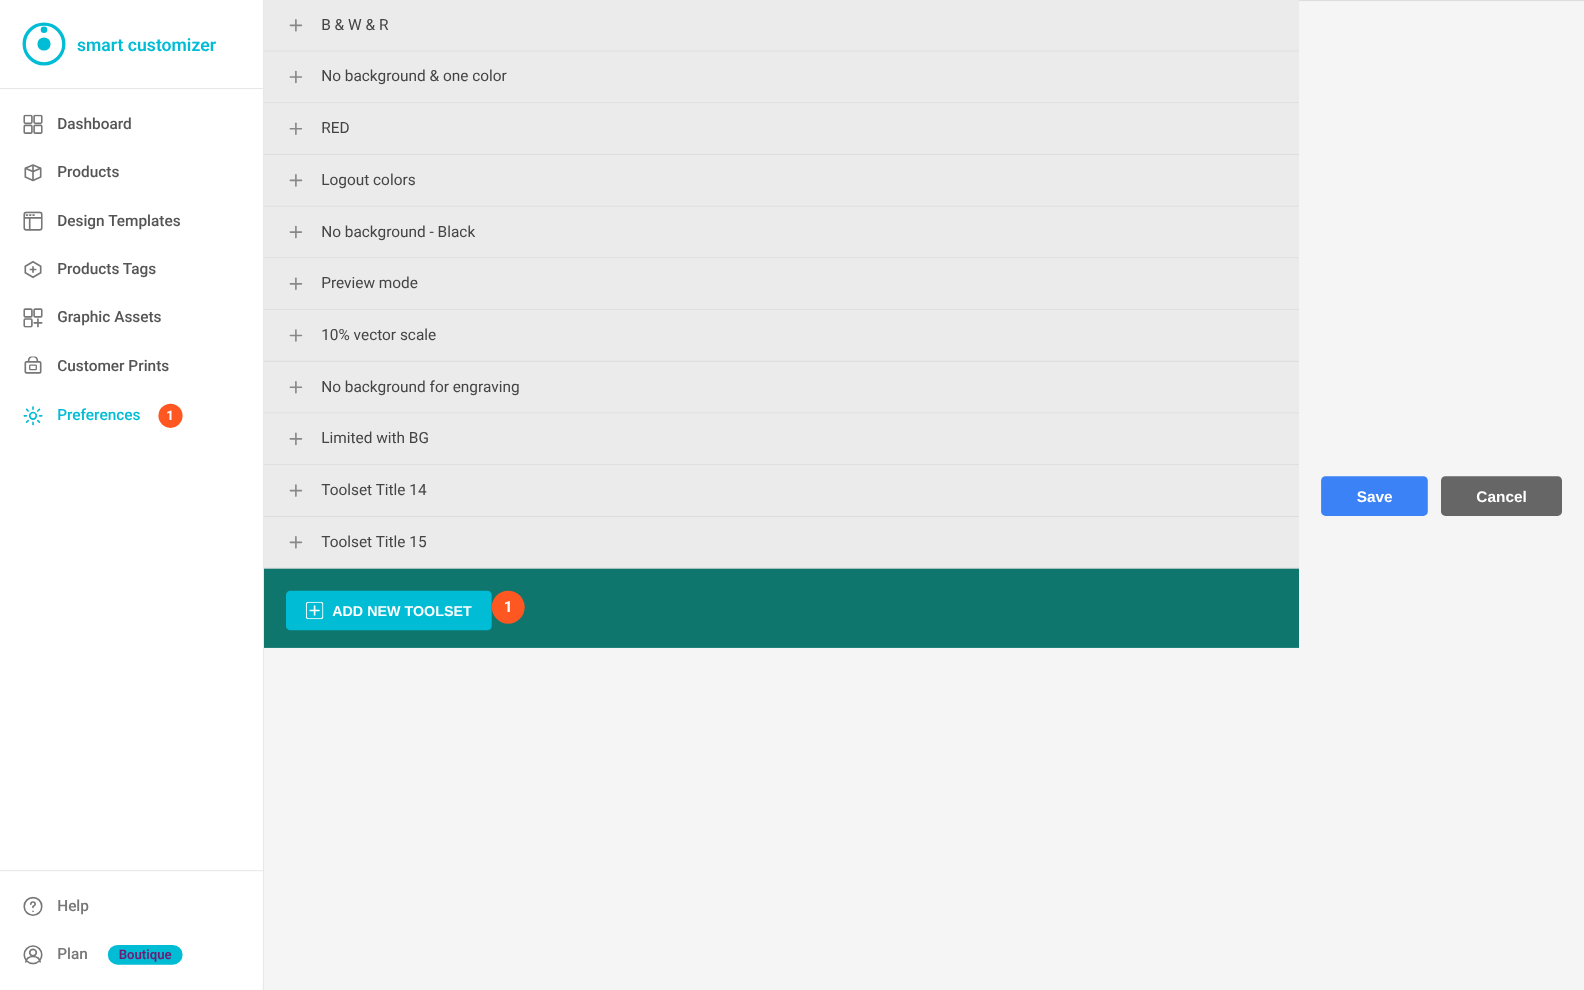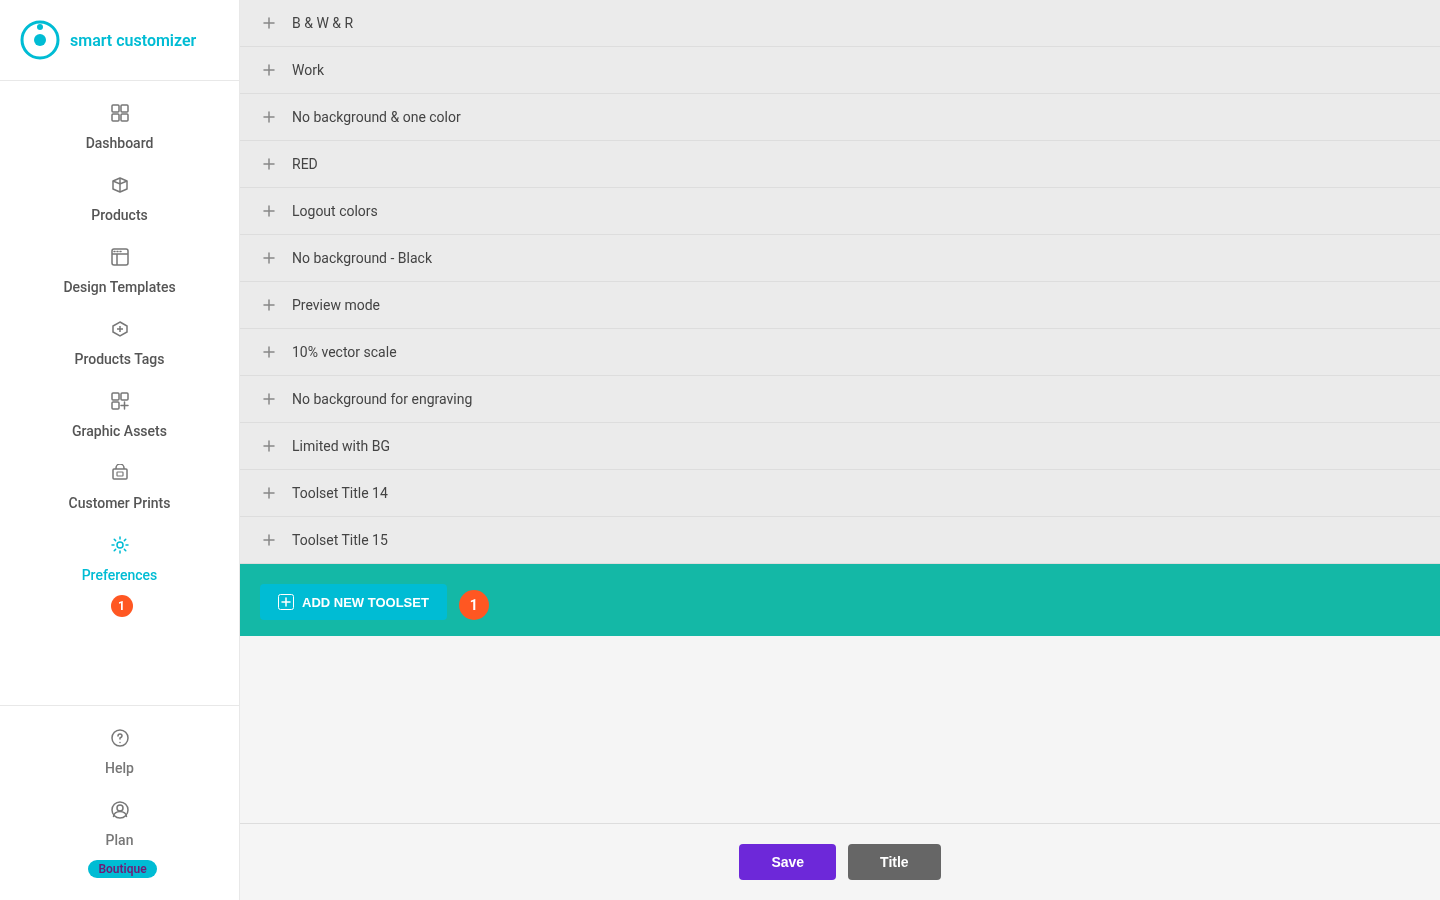--- a/index.html
+++ b/index.html
@@ -43,21 +43,20 @@
     .nav-item {
       display: flex;
       align-items: center;
       gap: 12px;
       padding: 12px 20px;
       cursor: pointer;
       color: #555;
       font-size: 14px;
       font-weight: 500;
       transition: background 0.15s;
-      flex-direction: column;
     }
 
     .nav-item.active { color: #00bcd4; }
 
     .nav-item .nav-icon {
       width: 20px;
       height: 20px;
       display: flex;
       align-items: center;
       justify-content: center;
@@ -95,21 +94,21 @@
       padding: 2px 10px;
       font-size: 12px;
       font-weight: 600;
       margin-left: 6px;
     }
 
     
     .main {
       flex: 1;
       display: flex;
-      flex-direction: column;
+      flex-direction: row;
       overflow: hidden;
       background: #f5f5f5;
     }
 
     .content-area {
       flex: 1;
       overflow-y: auto;
       padding: 0;
     }
 
@@ -142,23 +141,22 @@
 
     .toolset-label {
       font-size: 14px;
       color: #444;
       font-weight: 400;
     }
 
     .footer-actions {
       padding: 20px 20px 16px 20px;
       display: flex;
-      align-items: flex-end;
-      gap: 12px;
-      background: #14b8a6;
+      align-items: flex-start;
+      background: #0f766e;
     }
 
     .btn-add-toolset {
       background: #00bcd4;
       color: #fff;
       border: none;
       border-radius: 4px;
       padding: 10px 18px;
       font-size: 13px;
       font-weight: 600;
@@ -185,21 +183,21 @@
       display: flex;
       justify-content: center;
       align-items: center;
       gap: 12px;
       padding: 20px;
       background: #f5f5f5;
       border-top: 1px solid #ddd;
     }
 
     .btn-save {
-      background: #6d28d9;
+      background: #3b82f6;
       color: #fff;
       border: none;
       border-radius: 4px;
       padding: 10px 32px;
       font-size: 14px;
       font-weight: 600;
       cursor: pointer;
     }
 
     .btn-cancel {
@@ -350,29 +348,20 @@
       </span>
       <span class="toolset-label">B &amp; W &amp; R</span>
     </div>
         <div class="toolset-item">
       <span class="plus-icon">
         <svg width="14" height="14" viewBox="0 0 14 14" fill="none">
           <line x1="7" y1="2" x2="7" y2="12" stroke="#888" stroke-width="1.5" stroke-linecap="round"></line>
           <line x1="2" y1="7" x2="12" y2="7" stroke="#888" stroke-width="1.5" stroke-linecap="round"></line>
         </svg>
       </span>
-      <span class="toolset-label">Work</span>
-    </div>
-        <div class="toolset-item">
-      <span class="plus-icon">
-        <svg width="14" height="14" viewBox="0 0 14 14" fill="none">
-          <line x1="7" y1="2" x2="7" y2="12" stroke="#888" stroke-width="1.5" stroke-linecap="round"></line>
-          <line x1="2" y1="7" x2="12" y2="7" stroke="#888" stroke-width="1.5" stroke-linecap="round"></line>
-        </svg>
-      </span>
       <span class="toolset-label">No background &amp; one color</span>
     </div>
         <div class="toolset-item">
       <span class="plus-icon">
         <svg width="14" height="14" viewBox="0 0 14 14" fill="none">
           <line x1="7" y1="2" x2="7" y2="12" stroke="#888" stroke-width="1.5" stroke-linecap="round"></line>
           <line x1="2" y1="7" x2="12" y2="7" stroke="#888" stroke-width="1.5" stroke-linecap="round"></line>
         </svg>
       </span>
       <span class="toolset-label">RED</span>
@@ -459,15 +448,15 @@
           <line x1="4" y1="8" x2="12" y2="8" stroke="white" stroke-width="1.5" stroke-linecap="round"></line>
         </svg>
         <span>ADD NEW TOOLSET</span>
       </button>
       <div class="footer-badge">1</div>
     </div>
   </div>
 
   <div class="save-cancel-bar">
     <button class="btn-save">Save</button>
-    <button class="btn-cancel">Title</button>
+    <button class="btn-cancel">Cancel</button>
   </div>
 </main>
 
 </body></html>

